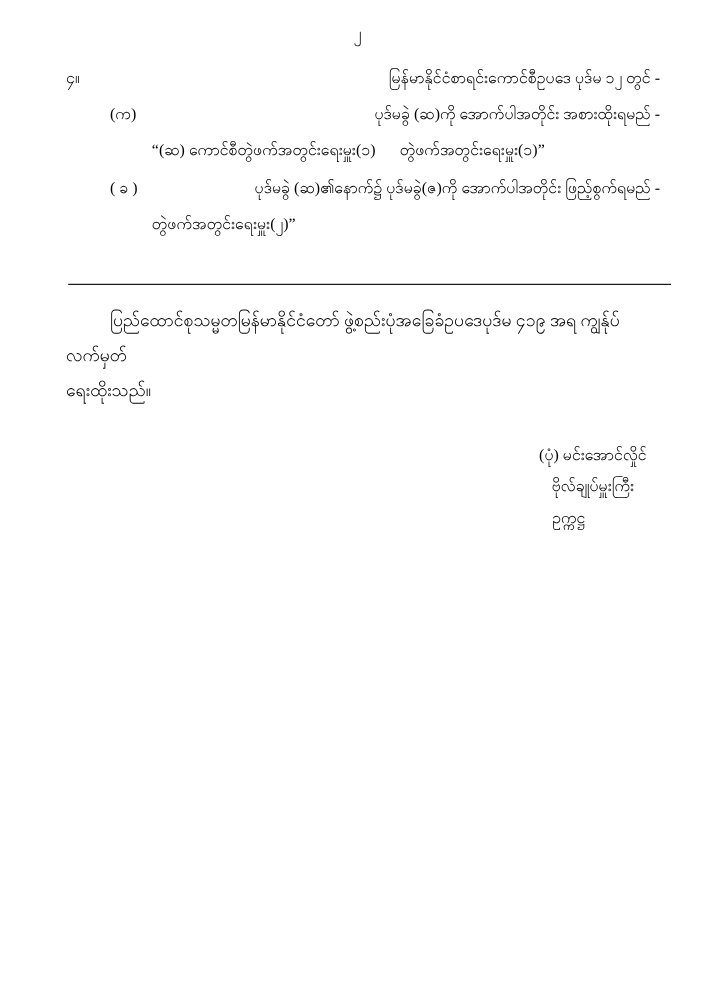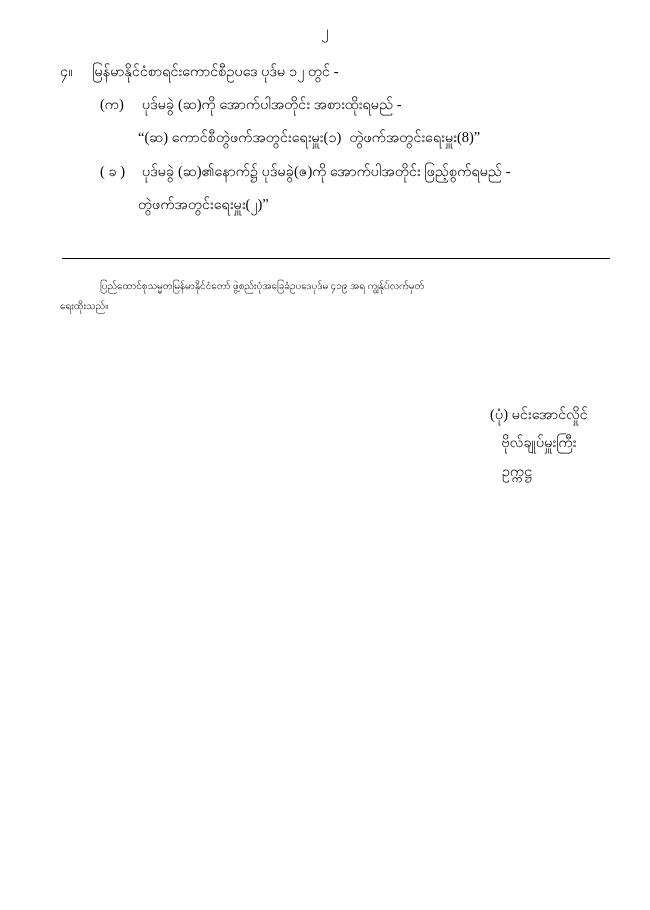--- a/index.html
+++ b/index.html
@@ -43,57 +43,58 @@
     font-size: 14.5px;
     line-height: 1.6;
     margin-bottom: 10px;
   }
   .para .marker {
     flex: 0 0 auto;
     white-space: nowrap;
   }
   .para .text {
     flex: 1 1 auto;
+    text-align: right;
   }
   
   .lvl0 .marker {
     width: 32px;
   }
   
   .lvl1 {
     margin-left: 40px;
   }
   .lvl1 .marker {
     width: 42px;
   }
   
   .lvl2 {
     margin-left: 78px;
   }
   .quote-line {
     font-size: 14.5px;
     line-height: 1.6;
     display: flex;
-    gap: 8px;
+    gap: 22px;
     white-space: pre;
   }
   .divider {
     position: absolute;
     left: 62px;
     top: 258px;
     width: 548px;
     height: 1px;
     background: #000000;
   }
   .closing-block {
     position: absolute;
     top: 276px;
     left: 60px;
     width: 545px;
-    font-size: 10px;
+    font-size: 16px;
     line-height: 2.0;
   }
   .closing-block .indent-first {
     text-indent: 40px;
   }
   .signature-block {
     position: absolute;
     top: 400px;
     left: 330px;
     width: 290px;
@@ -124,21 +125,21 @@
     </div>
 
     <div class="para lvl1">
       <span class="marker">(က)</span>
       <span class="text">ပုဒ်မခွဲ (ဆ)ကို အောက်ပါအတိုင်း အစားထိုးရမည် -</span>
     </div>
 
     <div class="para lvl2">
       <div class="quote-line">
         <span>“(ဆ) ကောင်စီတွဲဖက်အတွင်းရေးမှူး(၁)</span>
-        <span>တွဲဖက်အတွင်းရေးမှူး(8)”</span>
+        <span>တွဲဖက်အတွင်းရေးမှူး(၁)”</span>
       </div>
     </div>
 
     <div class="para lvl1">
       <span class="marker">( ခ )</span>
       <span class="text">ပုဒ်မခွဲ (ဆ)၏နောက်၌ ပုဒ်မခွဲ(ဇ)ကို အောက်ပါအတိုင်း ဖြည့်စွက်ရမည် -</span>
     </div>
 
     <div class="para lvl2">
       <div class="quote-line">

